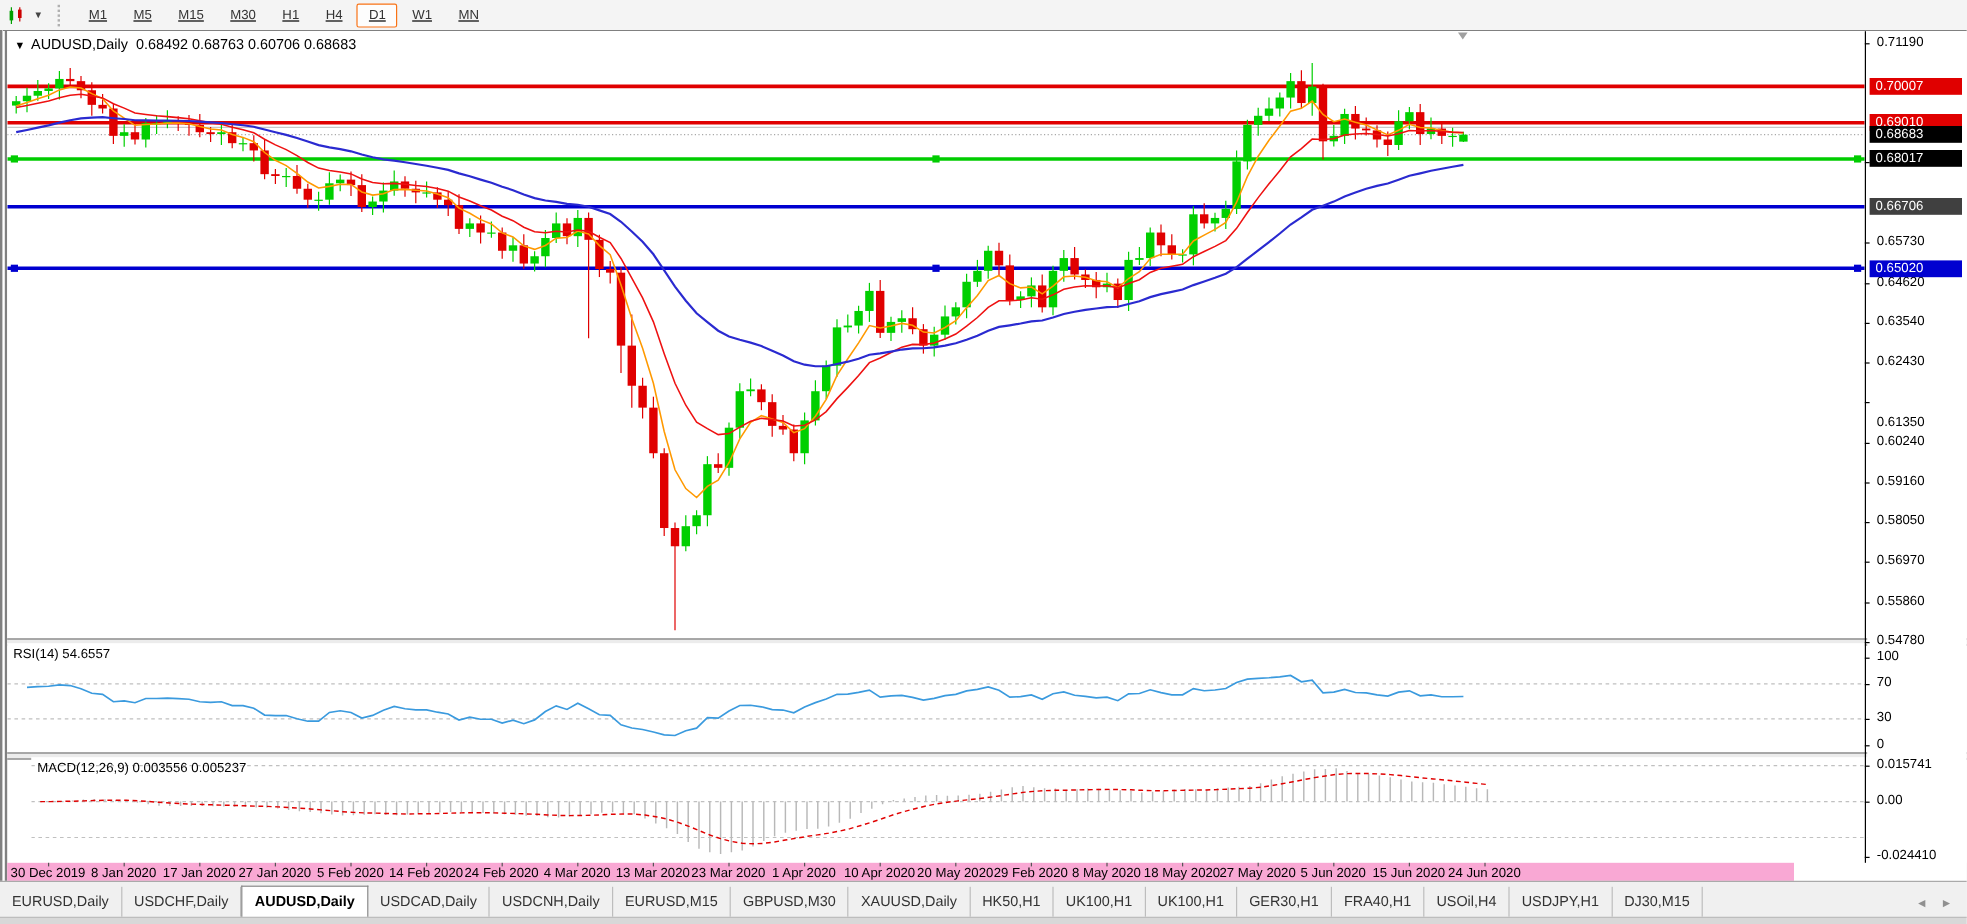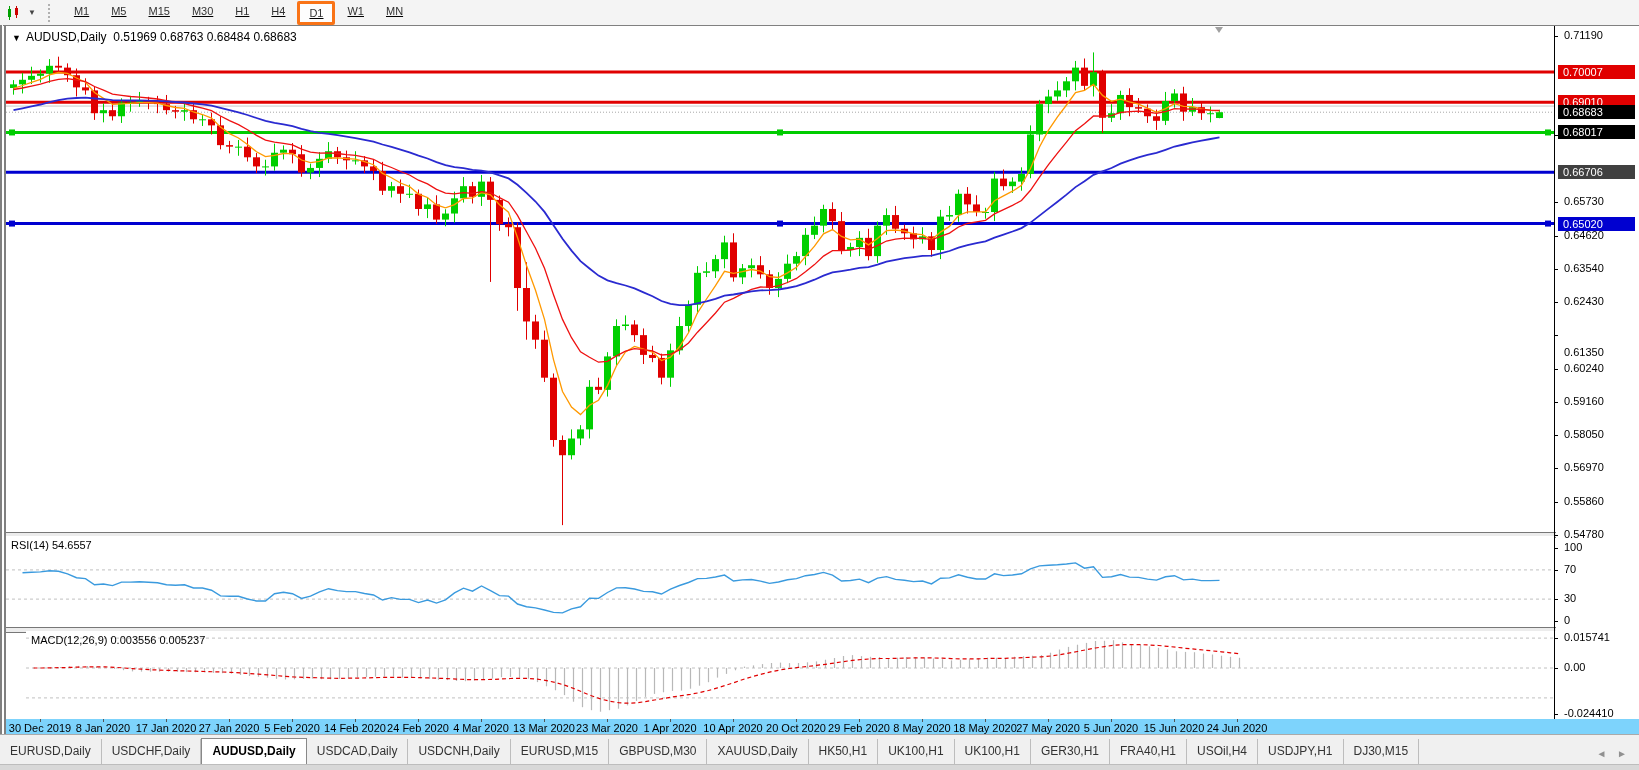--- a/index.html
+++ b/index.html
@@ -7,21 +7,21 @@
        background:#f0f0f0;font-family:"Liberation Sans",sans-serif;
        -webkit-font-smoothing:antialiased;}
   
   .toolbar{position:absolute;left:0;top:0;width:1639px;height:25px;background:#f4f4f4;
            border-bottom:1px solid #c0c0c0;display:flex;align-items:center;}
   .tool-icon{width:20px;height:16px;margin-left:6px;position:relative;}
   .caret{font-size:8px;color:#444;margin:0 4px 0 2px;}
   .grip{width:5px;height:18px;margin:0 8px;border-left:2px dotted #b0b0b0;}
   .tf-btn{font-size:11px;color:#333;padding:3px 9px;margin:0 1px;border:1px solid transparent;
           border-radius:2px;cursor:default;}
-  .tf-btn.active{background:#fdfdfd;border:3px solid #f97316;}
+  .tf-btn.active{background:#fdfdfd;border:1px solid #f97316;}
   
   .chart-window{position:absolute;left:0;top:25px;width:1633px;height:709px;background:#fff;
                 border-top:1px solid #808080;border-left:6px double #808080;}
   .pane{position:absolute;left:0;width:1548px;background:#fff;overflow:hidden;}
   .pane-main{top:0;height:506px;}
   .pane-rsi{top:510px;height:91px;}
   .pane-macd{top:605px;height:88px;margin-left:20px;}
   .splitter{position:absolute;left:0;width:1633px;height:4px;background:#ececec;
             border-top:1px solid #777;border-bottom:1px solid #777;}
   .split-1{top:506px;} .split-2{top:601px;}
@@ -30,21 +30,21 @@
   .chart-header{position:absolute;left:6px;top:4px;font-size:12px;color:#000;z-index:30;}
   .chart-header .dd{font-size:9px;margin-right:5px;color:#000;}
   .tick-label{position:absolute;font-size:11px;color:#000;left:8px;white-space:nowrap;}
   .tick-dash{position:absolute;left:-2px;width:4px;height:1px;background:#000;}
   .price-tag{position:absolute;left:2px;width:72px;height:14px;color:#fff;font-size:11px;
              line-height:14px;padding-left:5px;z-index:20;white-space:nowrap;}
   .pane-label{position:absolute;left:5px;top:3px;font-size:11px;color:#000;z-index:5;white-space:nowrap;}
   .shift-marker{position:absolute;top:1px;width:0;height:0;border-left:4px solid transparent;
                 border-right:4px solid transparent;border-top:6px solid #a0a0a0;}
   
-  .date-axis{position:absolute;left:0;top:693px;width:1633px;height:16px;background:#7dd3fc;}
+  .date-axis{position:absolute;left:0;top:693px;width:1489px;height:16px;background:#f9a8d4;}
   .date-tick{position:absolute;top:0;width:1px;height:3px;background:#555;}
   .date-label{position:absolute;top:3px;font-size:11px;color:#000;transform:translateX(-50%);white-space:nowrap;}
   
   .tabbar{position:absolute;left:0;top:734px;width:1639px;height:30px;background:#f0f0f0;
           border-top:1px solid #aaa;display:flex;align-items:flex-end;}
   .tab{font-size:12px;color:#333;padding:5px 10px 6px 10px;border-right:1px solid #bdbdbd;
        margin-bottom:1px;white-space:nowrap;cursor:default;}
   .tab.active{background:#fff;border:1px solid #888;border-bottom:none;font-weight:bold;color:#000;
               padding:5px 10px 7px 10px;margin-bottom:0;}
   .tab-nav{margin-left:auto;margin-bottom:6px;padding-right:8px;color:#909090;font-size:10px;letter-spacing:4px;}
@@ -75,21 +75,21 @@
       <div class="tf-btn">H4</div>
       <div class="tf-btn active">D1</div>
       <div class="tf-btn">W1</div>
       <div class="tf-btn">MN</div>
     </div>
 </div>
 
 <div class="chart-window">
 
   <div class="chart-header">
-    <span class="dd">▼</span><span>AUDUSD,Daily</span>&nbsp;&nbsp;<span>0.51969 0.68763 0.68484 0.68683</span>
+    <span class="dd">▼</span><span>AUDUSD,Daily</span>&nbsp;&nbsp;<span>0.68492 0.68763 0.60706 0.68683</span>
   </div>
 
   <div class="pane pane-main" id="pane-main">
       <svg width="1548" height="506">
         <line x1="0" y1="45.96320000000002" x2="1548" y2="45.96320000000002" stroke="#e00000" stroke-width="3"></line>
         <line x1="0" y1="76.27199999999979" x2="1548" y2="76.27199999999979" stroke="#e00000" stroke-width="3"></line>
         <line x1="0" y1="80.07200000000005" x2="1548" y2="80.07200000000005" stroke="#c8c8c8" stroke-width="1"></line>
         <line x1="0" y1="106.45919999999977" x2="1548" y2="106.45919999999977" stroke="#00cc00" stroke-width="3"></line>
         <rect x="3" y="103.45919999999977" width="6" height="6" fill="#00cc00"></rect>
         <rect x="771" y="103.45919999999977" width="6" height="6" fill="#00cc00"></rect>
@@ -604,21 +604,21 @@
      <div class="date-label" style="left:475px">4 Mar 2020</div>
       <div class="date-tick" style="left:538px"></div>
      <div class="date-label" style="left:538px">13 Mar 2020</div>
       <div class="date-tick" style="left:601px"></div>
      <div class="date-label" style="left:601px">23 Mar 2020</div>
       <div class="date-tick" style="left:664px"></div>
      <div class="date-label" style="left:664px">1 Apr 2020</div>
       <div class="date-tick" style="left:727px"></div>
      <div class="date-label" style="left:727px">10 Apr 2020</div>
       <div class="date-tick" style="left:790px"></div>
-     <div class="date-label" style="left:790px">20 Oct 2020</div>
+     <div class="date-label" style="left:790px">20 May 2020</div>
       <div class="date-tick" style="left:853px"></div>
      <div class="date-label" style="left:853px">29 Feb 2020</div>
       <div class="date-tick" style="left:916px"></div>
      <div class="date-label" style="left:916px">8 May 2020</div>
       <div class="date-tick" style="left:979px"></div>
      <div class="date-label" style="left:979px">18 May 2020</div>
       <div class="date-tick" style="left:1042px"></div>
      <div class="date-label" style="left:1042px">27 May 2020</div>
       <div class="date-tick" style="left:1105px"></div>
      <div class="date-label" style="left:1105px">5 Jun 2020</div>

